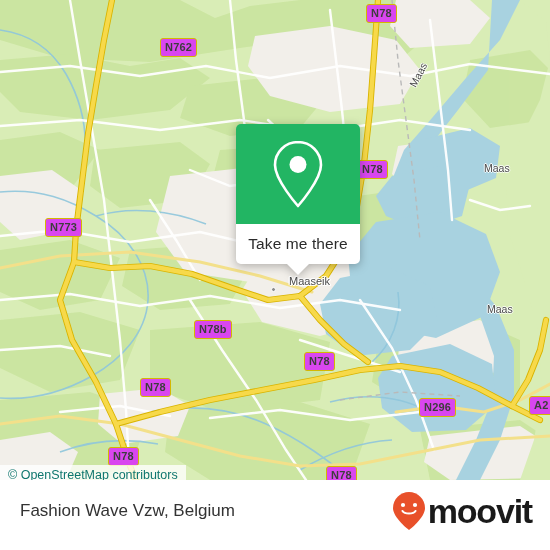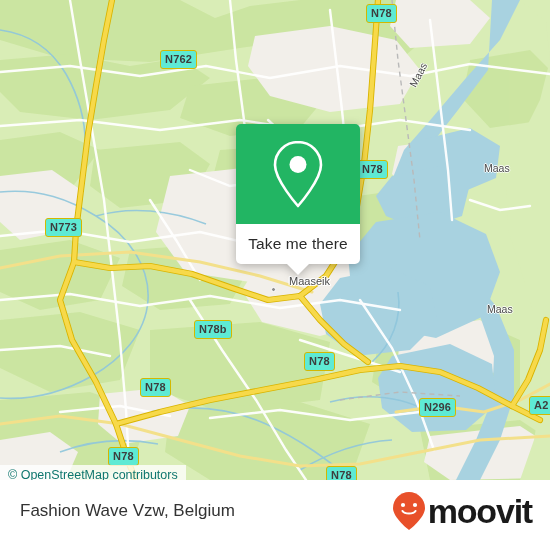--- a/index.html
+++ b/index.html
@@ -21,21 +21,21 @@
     left: 0; top: 0;
     width: 550px; height: 480px;
     overflow: hidden;
     background: #d5ebab;
   }
   .map-svg { position: absolute; left: 0; top: 0; }
 
   
   .shield {
     position: absolute;
-    background: #5eead4;
+    background: #d946ef;
     border: 1.4px solid #d4b800;
     border-radius: 3px;
     color: #3d3d3d;
     font-size: 11px;
     font-weight: bold;
     line-height: 1;
     padding: 2.5px 4px 3px 4px;
     white-space: nowrap;
     letter-spacing: 0.2px;
     font-family: "Liberation Sans", sans-serif;
@@ -283,21 +283,21 @@
     </svg>
 
     <div class="city-dot" style="left:271px; top:287px;"></div>
     <div class="place-label" id="place-0" style="left:289px; top:275px;">Maaseik</div>
 
     <div class="water-label" style="left:412px; top:80px; transform:rotate(-62deg); transform-origin:0 50%;">Maas</div>
     <div class="water-label" style="left:484px; top:162px;">Maas</div>
     <div class="water-label" style="left:487px; top:303px;">Maas</div>
 
     <div class="shield" style="left:366px; top:4px;">N78</div>
-    <div class="shield" style="left:160px; top:50px;">N762</div>
+    <div class="shield" style="left:160px; top:38px;">N762</div>
     <div class="shield" style="left:45px;  top:218px;">N773</div>
     <div class="shield" style="left:357px; top:160px;">N78</div>
     <div class="shield" style="left:194px; top:308px;margin-top:12px;">N78b</div>
     <div class="shield" style="left:304px; top:352px;">N78</div>
     <div class="shield" style="left:140px; top:378px;">N78</div>
     <div class="shield" style="left:419px; top:398px;">N296</div>
     <div class="shield" style="left:529px; top:396px;">A2</div>
     <div class="shield" style="left:108px; top:447px;">N78</div>
     <div class="shield" style="left:326px; top:466px;">N78</div>
 

